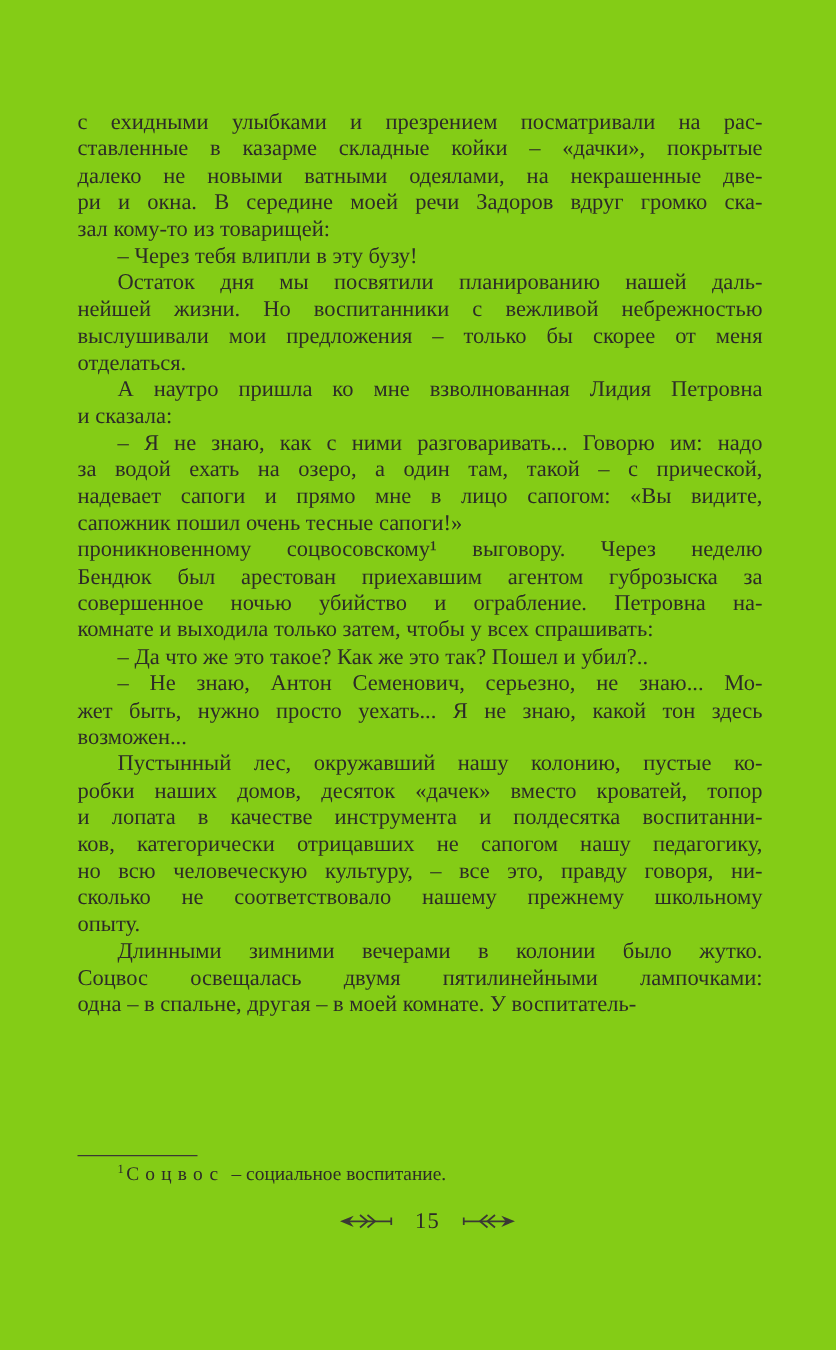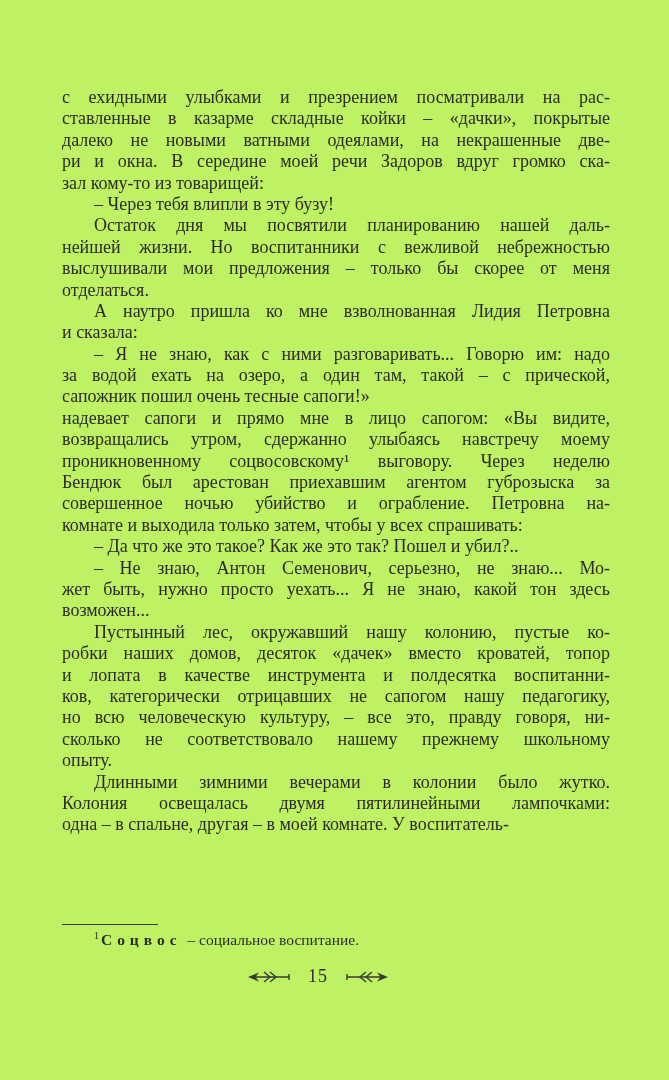--- a/index.html
+++ b/index.html
@@ -4,21 +4,21 @@
 <style>
   html, body {
     margin: 0;
     padding: 0;
     background: #fbfbf9;
   }
   .page {
     position: relative;
     width: 669px;
     height: 1080px;
-    background: #bef264;
+    background: #84cc16;
     color: #2d2b28;
     font-family: "Liberation Serif", "DejaVu Serif", serif;
     overflow: hidden;
   }
   .text-block {
     position: absolute;
     left: 62px;
     top: 87px;
     width: 548px;
     font-size: 18px;
@@ -46,24 +46,24 @@
     border-top: 1.6px solid #3a3834;
     margin-bottom: 5px;
   }
   .footnote-line { padding-left: 32px; }
   .footnote-line sup {
     font-size: 10px;
     vertical-align: super;
     line-height: 0;
     margin-right: 2px;
   }
-  .fn-term { letter-spacing: 0.32em; margin-right: 2px; font-weight: bold; }
+  .fn-term { letter-spacing: 0.32em; margin-right: 2px; }
   .footer {
     position: absolute;
-    left: 44px;
+    left: 68px;
     top: 966px;
     width: 548px;
     display: flex;
     justify-content: center;
     align-items: center;
     gap: 16px;
   }
   .page-num {
     font-size: 18px;
     color: #2d2b28;
@@ -86,40 +86,39 @@
       <div class="line last">зал кому-то из товарищей:</div>
       <div class="line indent last">– Через тебя влипли в эту бузу!</div>
       <div class="line indent">Остаток дня мы посвятили планированию нашей даль-</div>
       <div class="line">нейшей жизни. Но воспитанники с вежливой небрежностью</div>
       <div class="line">выслушивали мои предложения – только бы скорее от меня</div>
       <div class="line last">отделаться.</div>
       <div class="line indent">А наутро пришла ко мне взволнованная Лидия Петровна</div>
       <div class="line last">и сказала:</div>
       <div class="line indent">– Я не знаю, как с ними разговаривать... Говорю им: надо</div>
       <div class="line">за водой ехать на озеро, а один там, такой – с прической,</div>
+      <div class="line">надевает сапоги и прямо мне в лицо сапогом: «Вы видите,</div>
       <div class="line last">сапожник пошил очень тесные сапоги!»</div>
-      <div class="line">надевает сапоги и прямо мне в лицо сапогом: «Вы видите,</div>
-      <div class="line">возвращались утром, сдержанно улыбаясь навстречу моему</div>
       <div class="line">проникновенному соцвосовскому¹ выговору. Через неделю</div>
       <div class="line">Бендюк был арестован приехавшим агентом губрозыска за</div>
       <div class="line">совершенное ночью убийство и ограбление. Петровна на-</div>
       <div class="line last">комнате и выходила только затем, чтобы у всех спрашивать:</div>
       <div class="line indent last">– Да что же это такое? Как же это так? Пошел и убил?..</div>
       <div class="line indent">– Не знаю, Антон Семенович, серьезно, не знаю... Мо-</div>
       <div class="line">жет быть, нужно просто уехать... Я не знаю, какой тон здесь</div>
       <div class="line last">возможен...</div>
       <div class="line indent">Пустынный лес, окружавший нашу колонию, пустые ко-</div>
       <div class="line">робки наших домов, десяток «дачек» вместо кроватей, топор</div>
       <div class="line">и лопата в качестве инструмента и полдесятка воспитанни-</div>
       <div class="line">ков, категорически отрицавших не сапогом нашу педагогику,</div>
       <div class="line">но всю человеческую культуру, – все это, правду говоря, ни-</div>
       <div class="line">сколько не соответствовало нашему прежнему школьному</div>
       <div class="line last">опыту.</div>
       <div class="line indent">Длинными зимними вечерами в колонии было жутко.</div>
-      <div class="line">Колония освещалась двумя пятилинейными лампочками:</div>
+      <div class="line">Соцвос освещалась двумя пятилинейными лампочками:</div>
       <div class="line last">одна – в спальне, другая – в моей комнате. У воспитатель-</div>
     </div>
 
   <div class="footnote">
     <div class="footnote-rule"></div>
     <div class="footnote-line">
       <sup>1</sup><span class="fn-term">Соцвос</span> <span>– социальное воспитание.</span>
     </div>
   </div>
 

